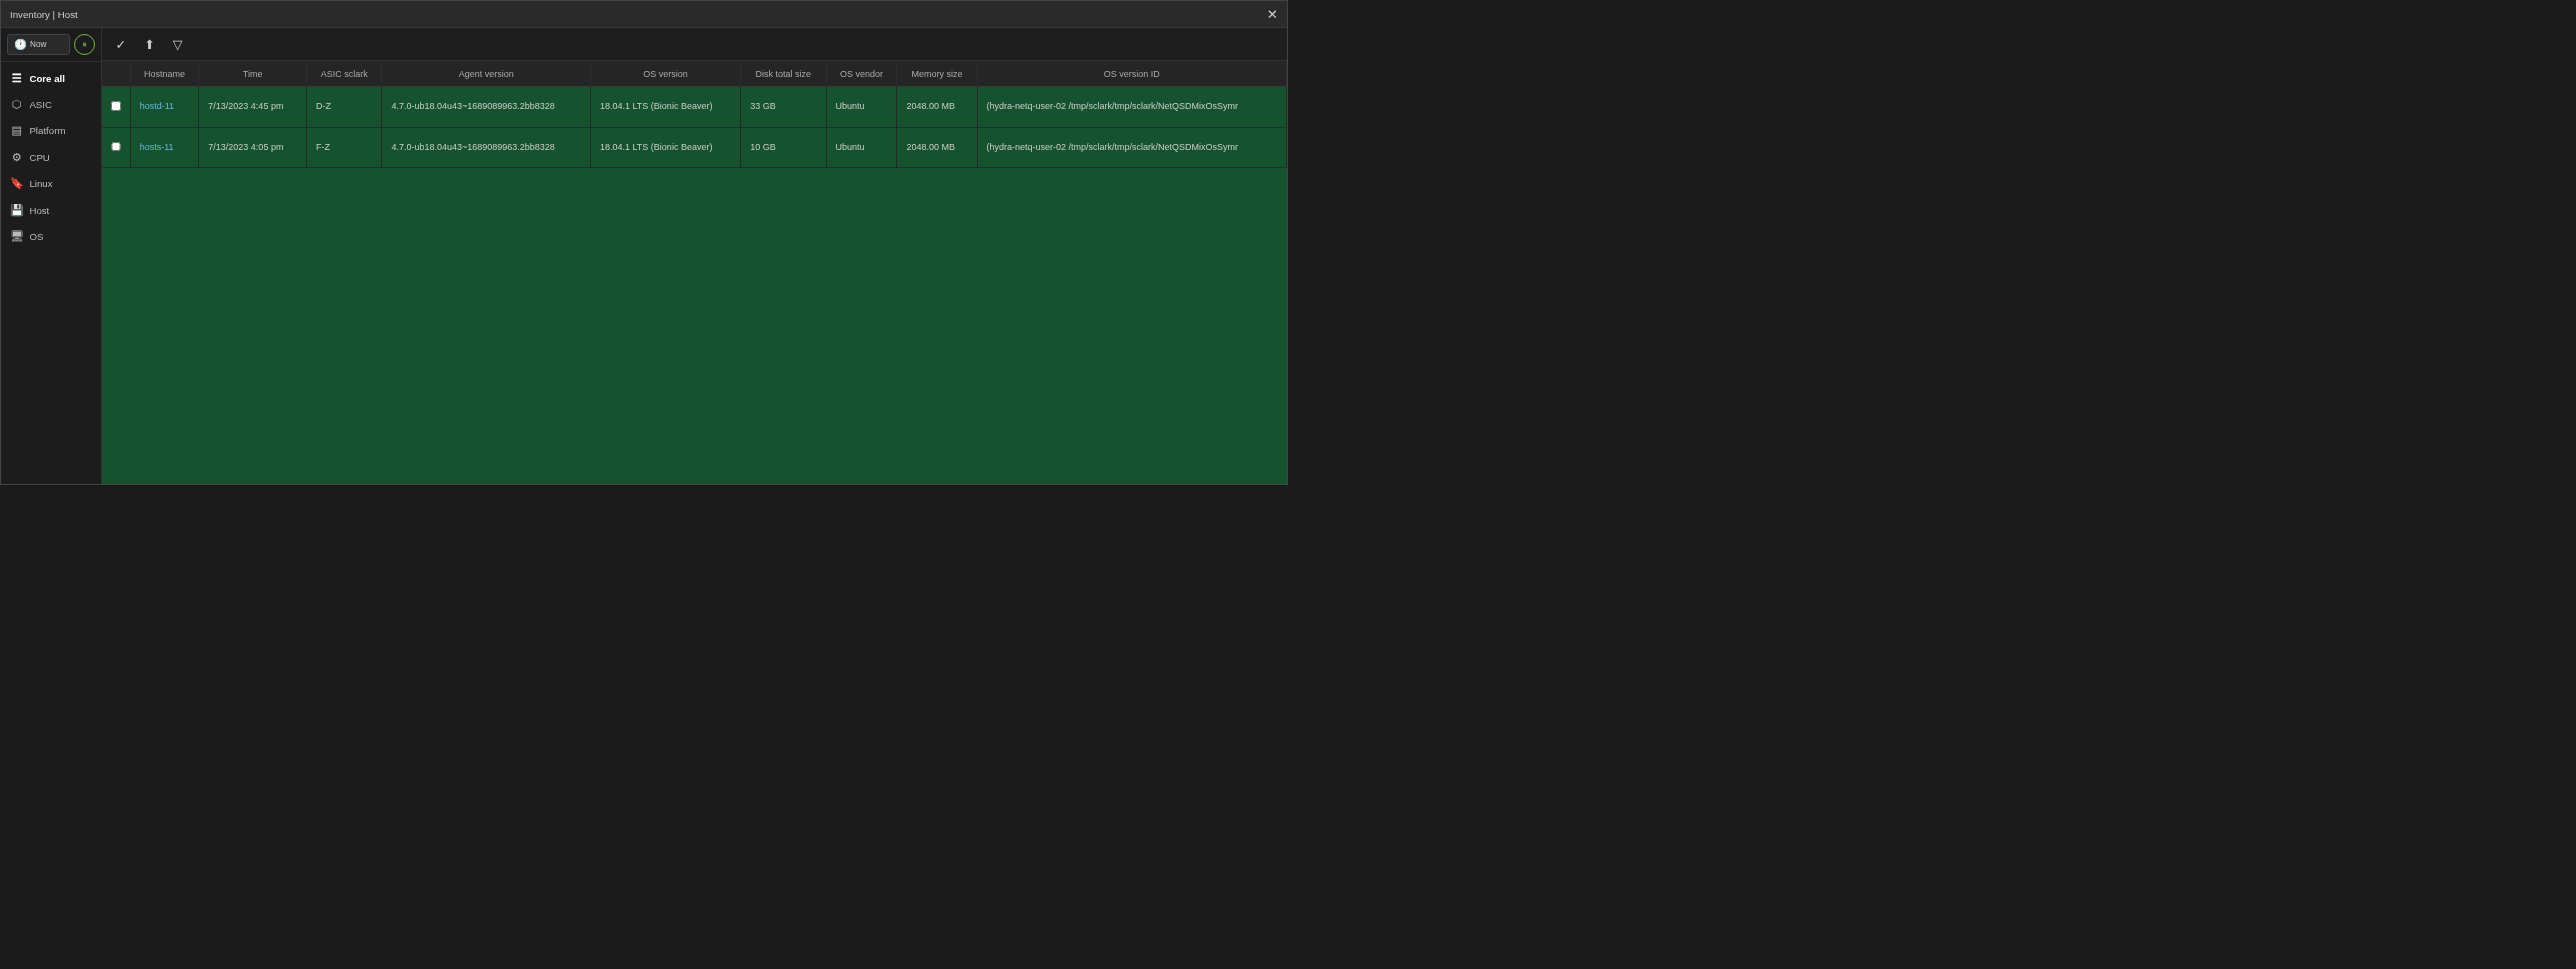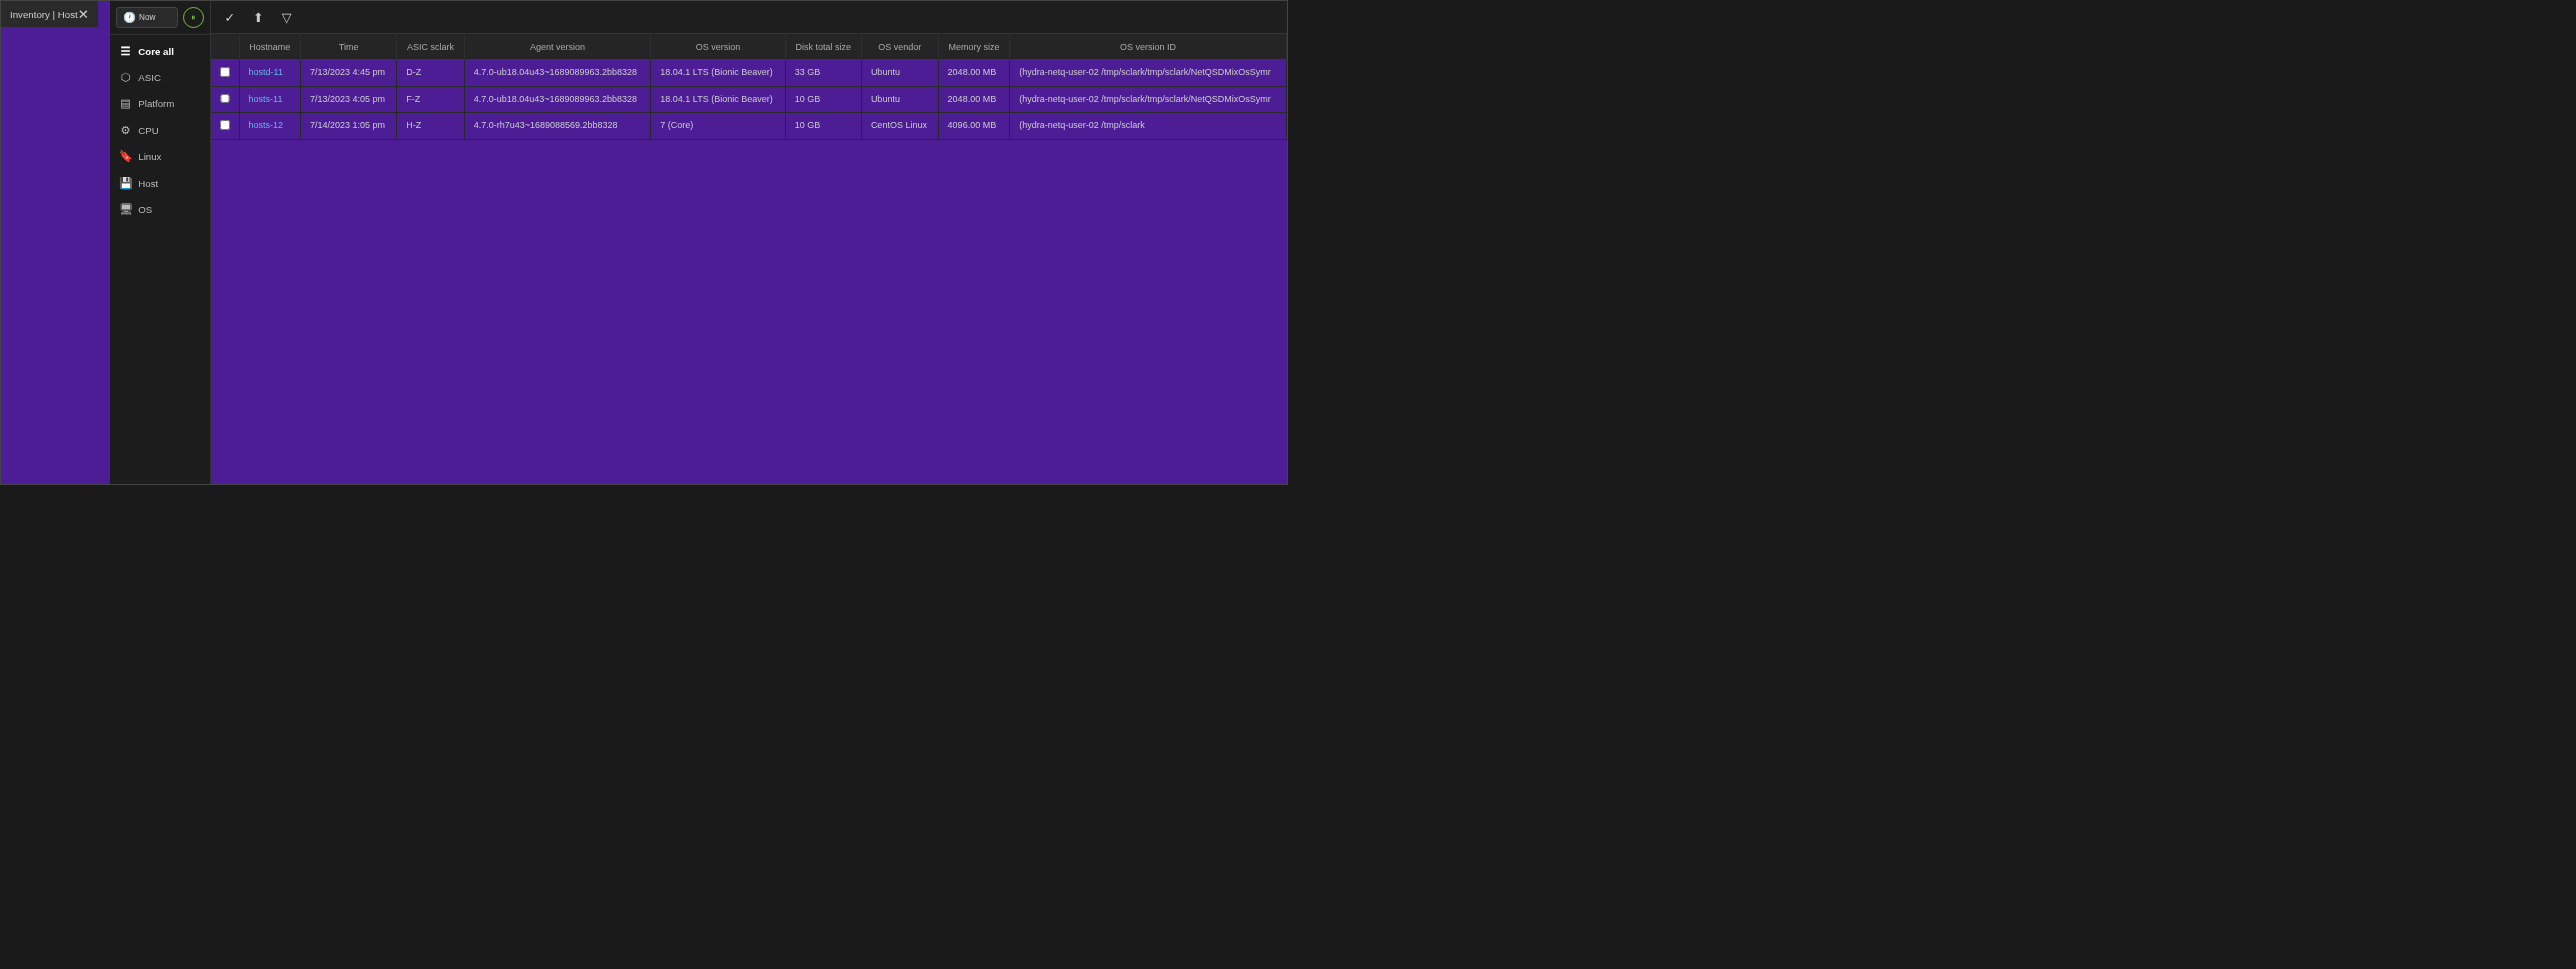--- a/index.html
+++ b/index.html
@@ -9,24 +9,23 @@
       font-family: Arial, sans-serif;
       font-size: 9.7px;
       width: 1288px;
       height: 485px;
       overflow: hidden;
     }
     .app-window {
       width: 100%;
       height: 100%;
       display: flex;
-      flex-direction: row;
-      background: #4c1d95;
+      flex-direction: column;
+      background: #14532d;
       border: 0.7px solid #444;
-      gap: 12px;
     }
     .title-bar {
       background: #2a2a2a;
       padding: 0 9px;
       height: 27px;
       display: flex;
       align-items: center;
       justify-content: space-between;
       border-bottom: 0.7px solid #3a3a3a;
       flex-shrink: 0;
@@ -165,21 +164,21 @@
       font-weight: normal;
       font-size: 9px;
       white-space: nowrap;
       border-right: 0.7px solid #2e2e2e;
     }
     th:first-child { width: 22.4px; }
     tbody tr {
       border-bottom: 0.7px solid #2a2a2a;
     }
     td {
-      padding: 7px 9px;
+      padding: 14px 9px;
       color: #ccc;
       font-size: 9px;
       white-space: nowrap;
       border-right: 0.7px solid #272727;
       vertical-align: top;
     }
     td:first-child {
       text-align: center;
     }
     .checkbox {
@@ -297,31 +296,19 @@
                 <td><a class="hostname-link">hosts-11</a></td>
                 <td>7/13/2023 4:05 pm</td>
                 <td>F-Z</td>
                 <td>4.7.0-ub18.04u43~1689089963.2bb8328</td>
                 <td>18.04.1 LTS (Bionic Beaver)</td>
                 <td>10 GB</td>
                 <td>Ubuntu</td>
                 <td>2048.00 MB</td>
                 <td>(hydra-netq-user-02 /tmp/sclark/tmp/sclark/NetQSDMixOsSymr</td>
               </tr>
-              <tr>
-                <td><input type="checkbox" class="checkbox" style=""></td>
-                <td><a class="hostname-link">hosts-12</a></td>
-                <td>7/14/2023 1:05 pm</td>
-                <td>H-Z</td>
-                <td>4.7.0-rh7u43~1689088569.2bb8328</td>
-                <td>7 (Core)</td>
-                <td>10 GB</td>
-                <td>CentOS Linux</td>
-                <td>4096.00 MB</td>
-                <td>(hydra-netq-user-02 /tmp/sclark</td>
-              </tr>
             </tbody>
         </table>
       </div>
     </div>
   </div>
 </div>
 
 
 </body></html>

